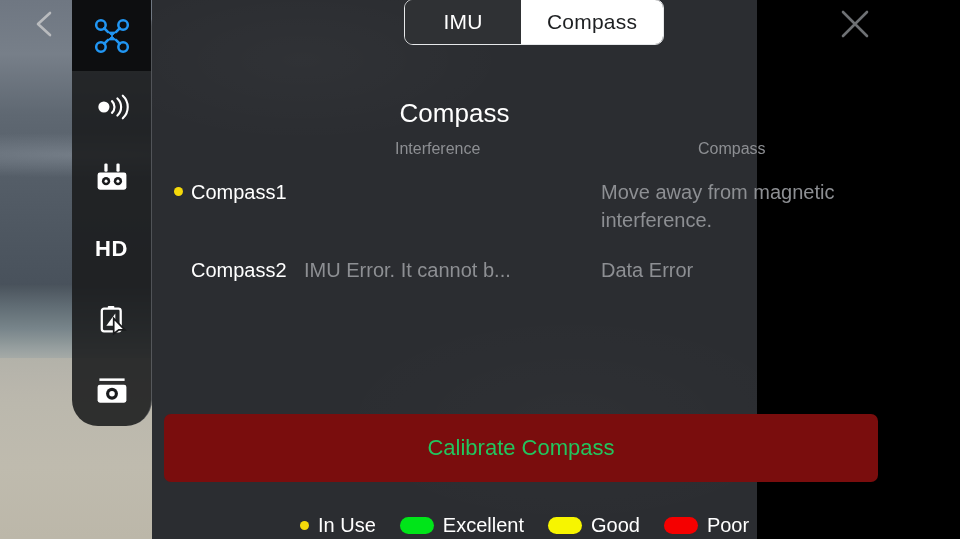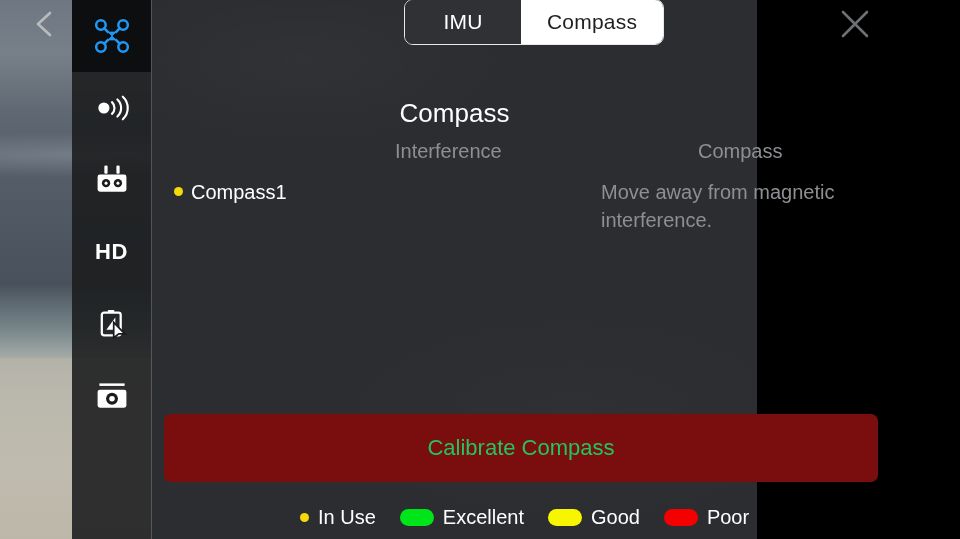--- a/index.html
+++ b/index.html
@@ -79,26 +79,27 @@
     position: absolute;
     left: 152px; top: 0;
     width: 808px; height: 539px;
     background: #000;
   }
 
   
   .rail {
     position: absolute;
     left: 72px; top: 0;
-    width: 80px; height: 539px;
+    width: 80px; height: 426px;
     background: rgba(26,27,29,0.88);
     border-right: 1px solid rgba(120,124,130,0.55);
     display: flex;
     flex-direction: column;
     align-items: stretch;
+    border-radius: 26px;
   }
   .rail-item {
     height: 72px;
     display: flex;
     align-items: center;
     justify-content: center;
     color: #ffffff;
   }
   .rail-item.selected {
     background: #0d0e10;
@@ -178,21 +179,21 @@
     position: absolute;
     left: 0; top: 140px;
     width: 808px;
   }
   .thead {
     position: relative;
     height: 34px;
   }
   .th {
     position: absolute;
-    font-size: 20px;
+    font-size: 16px;
     color: #8d8f93;
     top: 0;
   }
   .th-interference { left: 243px; }
   .th-remark { left: 546px; }
 
   .trow {
     position: relative;
     height: 78px;
   }
@@ -264,20 +265,21 @@
     display: flex;
     align-items: center;
     gap: 14px;
     font-size: 20px;
     color: #ffffff;
   }
   .legend .lg {
     display: flex;
     align-items: center;
     gap: 9px;
+    margin-top: 8px;
   }
   .legend .lg + .lg { margin-left: 10px; }
   .swatch-dot {
     width: 9px; height: 9px;
     border-radius: 50%;
     background: #f5d90a;
   }
   .swatch-pill {
     width: 34px; height: 17px;
     border-radius: 9px;
@@ -308,20 +310,28 @@
       </div>
 
       <div class="trow">
         <div class="cell-name">
           <span class="dot"></span>
           <span class="nm">Compass1</span>
         </div>
         <div class="cell-remark">Move away from magnetic interference.</div>
       </div>
 
+      <div class="trow">
+        <div class="cell-name">
+          <span class="dot hidden"></span>
+          <span class="nm">Compass2</span>
+        </div>
+        <div class="cell-interference">IMU Error. It cannot b...</div>
+        <div class="cell-remark">Data Error</div>
+      </div>
     </div>
   </div>
 
   <button class="calibrate">Calibrate Compass</button>
 
   <div class="legend">
     <div class="lg">
       <span class="swatch-dot"></span>
       <span>In Use</span>
     </div>

